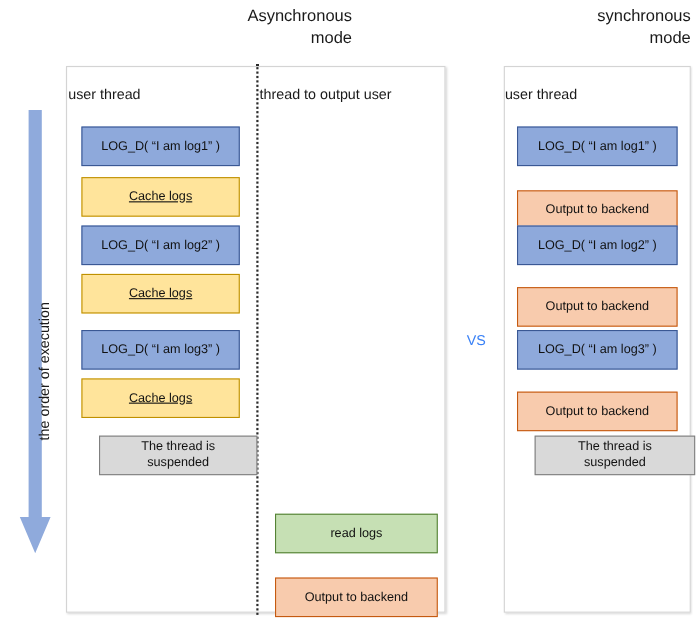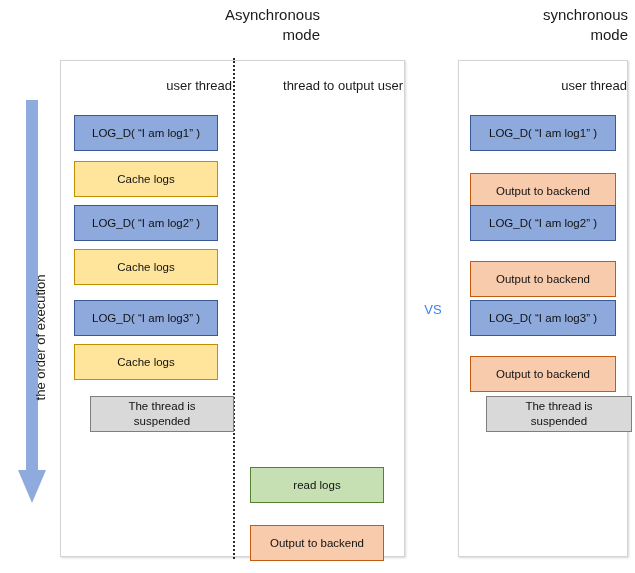--- a/index.html
+++ b/index.html
@@ -45,21 +45,21 @@
     left: 233px;
     top: 58px;
     width: 0px;
     height: 501px;
     border-left: 2px dotted #2b2b2b;
   }
 
   
   .col-header {
     position: absolute;
-    text-align: right;
+    text-align: left;
     font-size: 13px;
     line-height: 18px;
     color: #1a1a1a;
   }
   #hdr-user-thread-async   { left: 62px;  top: 77px; width: 170px; }
   #hdr-output-logs-thread  { left: 236px; top: 77px; width: 167px; }
   #hdr-user-thread-sync    { left: 459px; top: 77px; width: 168px; }
 
   
   .step {
@@ -70,29 +70,29 @@
     display: flex;
     align-items: center;
     justify-content: center;
     text-align: center;
     font-size: 11.5px;
     line-height: 15px;
     white-space: pre-line;
     color: #111111;
   }
   .step.blue   { background: #8EA9DB; border-color: #3A5894; }
-  .step.yellow { background: #FFE49B; border-color: #BF9000; }
+  .step.yellow { background: #FFE49B; border-color: #BF9000; text-decoration: underline; }
   .step.gray   { background: #D9D9D9; border-color: #7F7F7F; margin-left: 16px; }
   .step.green  { background: #C6E0B4; border-color: #548235; }
   .step.orange { background: #F8CBAD; border-color: #C55A11; margin-top: 12px; }
 
   
   .col-a { left: 74px;  width: 144px; }
   
-  .col-b { left: 250px; width: 134px; }
+  .col-b { left: 250px; width: 148px; }
   
   .col-c { left: 470px; width: 146px; }
 
   
   #vs-label {
     position: absolute;
     left: 408px;
     top: 302px;
     width: 50px;
     text-align: center;

